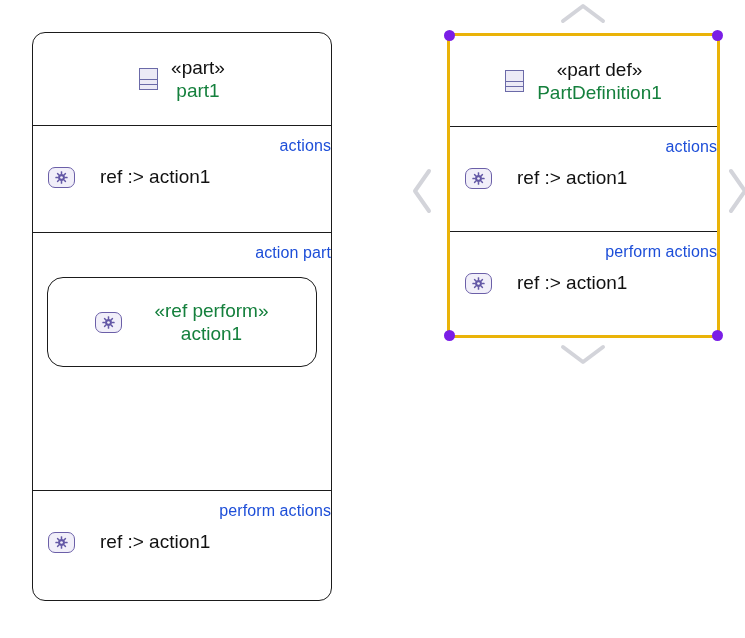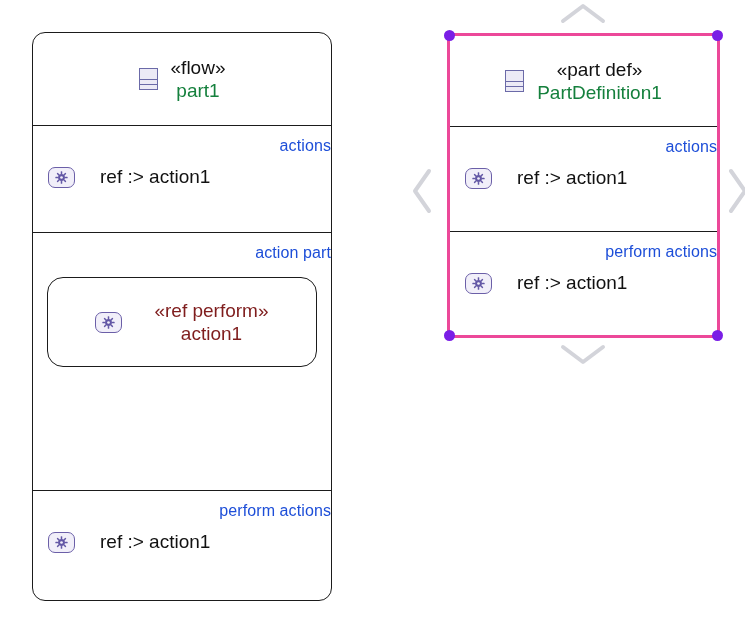--- a/index.html
+++ b/index.html
@@ -42,21 +42,21 @@
     display: flex;
     flex-direction: column;
   }
 
   
   .node-partdef {
     left: 447px;
     top: 33px;
     width: 273px;
     height: 305px;
-    border: 3px solid #ec4899;
+    border: 3px solid #eab308;
     display: flex;
     flex-direction: column;
   }
 
   
   .compartment {
     position: relative;
     box-sizing: border-box;
     overflow: hidden;
   }
@@ -169,21 +169,21 @@
     align-items: center;
     justify-content: center;
     gap: 14px;
   }
   .inner-action .txt {
     display: flex;
     flex-direction: column;
     align-items: center;
     line-height: 1.22;
   }
-  .inner-action .txt span { font-size: 19px; color: #7f1d1d; white-space: nowrap; margin-left: 18px; }
+  .inner-action .txt span { font-size: 19px; color: #15803d; white-space: nowrap; margin-left: 18px; }
 
   
   .handle {
     position: absolute;
     width: 11px;
     height: 11px;
     border-radius: 50%;
     background: #7a1ee6;
   }
   .handle.tl { left: -6px;  top: -6px; }
@@ -211,21 +211,21 @@
   <div class="node node-part">
 
     <div class="compartment cmp-header" style="height:92px;">
       <div class="header-inner">
         <span class="icon-part">
           <i></i>
             <i></i>
             <i></i>
         </span>
         <span class="header-text">
-          <span class="stereotype">«flow»</span>
+          <span class="stereotype">«part»</span>
           <span class="elname">part1</span>
         </span>
       </div>
     </div>
 
     <div class="compartment" style="height:107px;">
       <div class="cmp-title">actions</div>
       <div class="feature-row">
         <span class="icon-action">
           <svg width="13" height="13" viewBox="0 0 24 24" aria-hidden="true">

